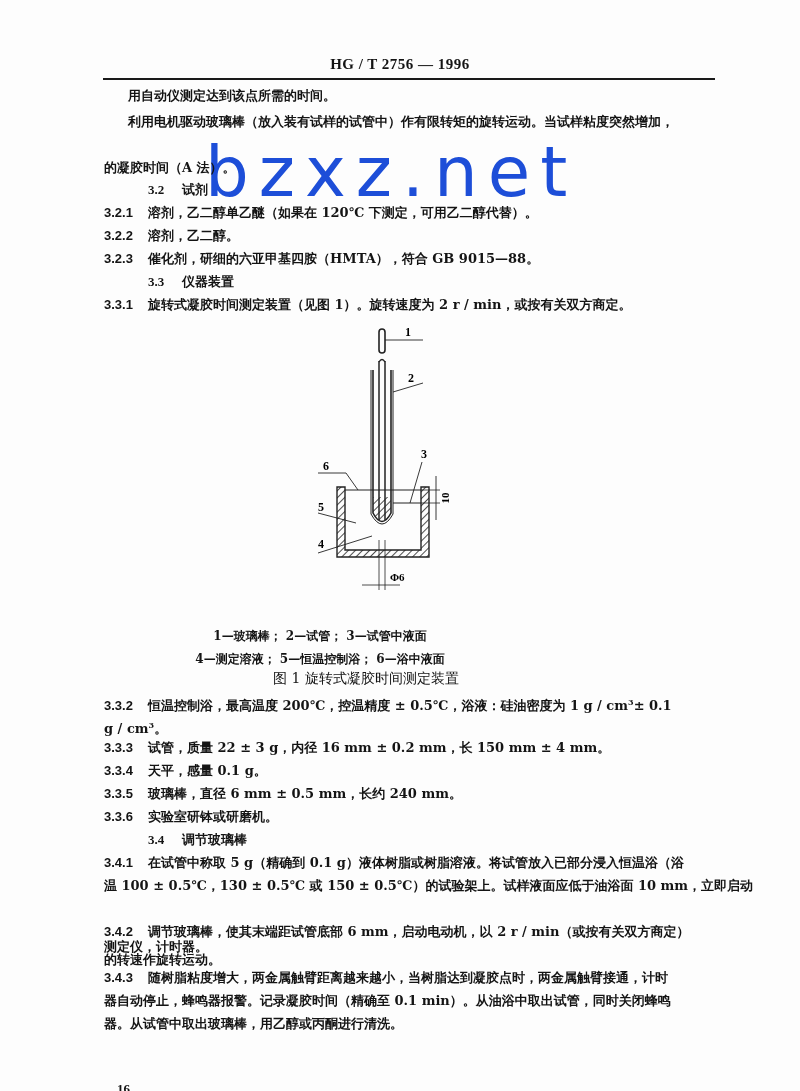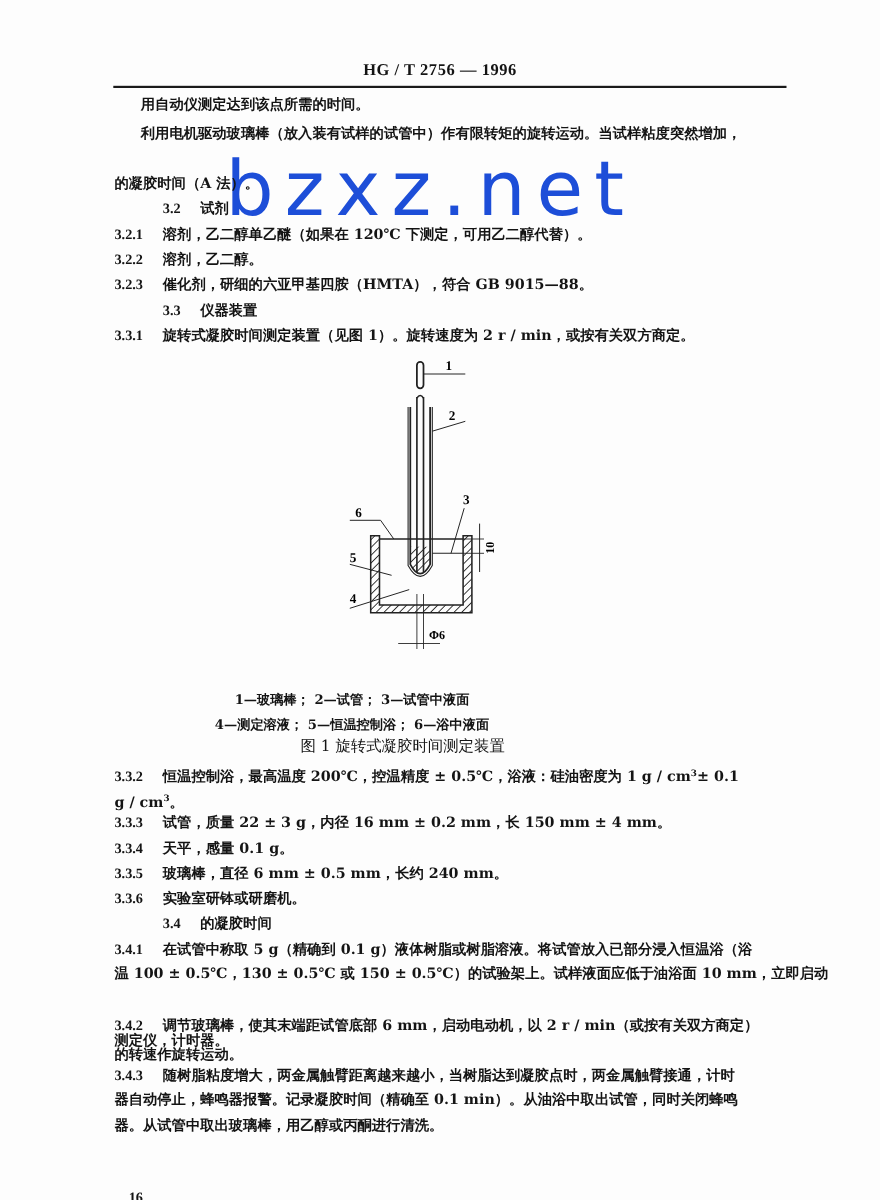--- a/index.html
+++ b/index.html
@@ -7,21 +7,21 @@
          font-family:"DejaVu Serif", serif; color:#141414; }
   .page { position:absolute; left:0; top:0; width:800px; height:1091px; background:#fdfdfd; }
   .header { position:absolute; left:0; width:800px; top:56px; text-align:center;
             font-family:"Liberation Serif", serif; font-size:15px; font-weight:bold; letter-spacing:0.5px; }
   .rule { position:absolute; left:103px; width:612px; top:78px; height:0;
           border-top:2px solid #1a1a1a; }
   .watermark { position:absolute; left:205px; top:138px; font-family:"DejaVu Sans", sans-serif;
                font-weight:normal; font-size:69px; color:#1d4ed8; letter-spacing:10px; line-height:1; z-index:0; }
   .line { position:absolute; left:104px; font-size:13px; line-height:16px; white-space:nowrap; z-index:1; font-weight:bold; }
   .indent { left:128px; }
-  .num { display:inline-block; min-width:44px; font-family:Liberation Serif, serif; font-weight:bold; }
+  .num { display:inline-block; min-width:44px; font-family:Liberation Sans, sans-serif; font-weight:bold; }
   .numh { display:inline-block; min-width:34px; font-family:"Liberation Serif", serif; font-weight:bold;margin-left:44px; }
   .fig { position:absolute; left:300px; top:318px; width:200px; height:280px; z-index:1; }
   .cap { position:absolute; left:0; width:640px; text-align:center; font-size:12px; font-weight:bold; z-index:1; }
   .figtitle { position:absolute; left:0; width:732px; text-align:center; font-size:14px; z-index:1; }
   .pageno { position:absolute; left:117px; top:1024px; font-family:"Liberation Serif", serif; font-weight:bold; font-size:13px;margin-top:45px; }
   sup { font-size:8px; }
 </style>
 </head>
 <body>
 
@@ -120,21 +120,21 @@
   <div class="line" style="top:763px">
     <span class="num">3.3.4</span><span>天平，感量 0.1 g。</span>
   </div>
   <div class="line" style="top:786px">
     <span class="num">3.3.5</span><span>玻璃棒，直径 6 mm ± 0.5 mm，长约 240 mm。</span>
   </div>
   <div class="line" style="top:809px">
     <span class="num">3.3.6</span><span>实验室研钵或研磨机。</span>
   </div>
   <div class="line" style="top:832px">
-    <span class="numh">3.4</span><span>的凝胶时间</span>
+    <span class="numh">3.4</span><span>调节玻璃棒</span>
   </div>
   <div class="line" style="top:855px">
     <span class="num">3.4.1</span><span>在试管中称取 5 g（精确到 0.1 g）液体树脂或树脂溶液。将试管放入已部分浸入恒温浴（浴</span>
   </div>
   <div class="line" style="top:878px">温 100 ± 0.5℃，130 ± 0.5℃ 或 150 ± 0.5℃）的试验架上。试样液面应低于油浴面 10 mm，立即启动</div>
   <div class="line" style="top:939px">测定仪，计时器。</div>
   <div class="line" style="top:924px">
     <span class="num">3.4.2</span><span>调节玻璃棒，使其末端距试管底部 6 mm，启动电动机，以 2 r / min（或按有关双方商定）</span>
   </div>
   <div class="line" style="top:952px">的转速作旋转运动。</div>

